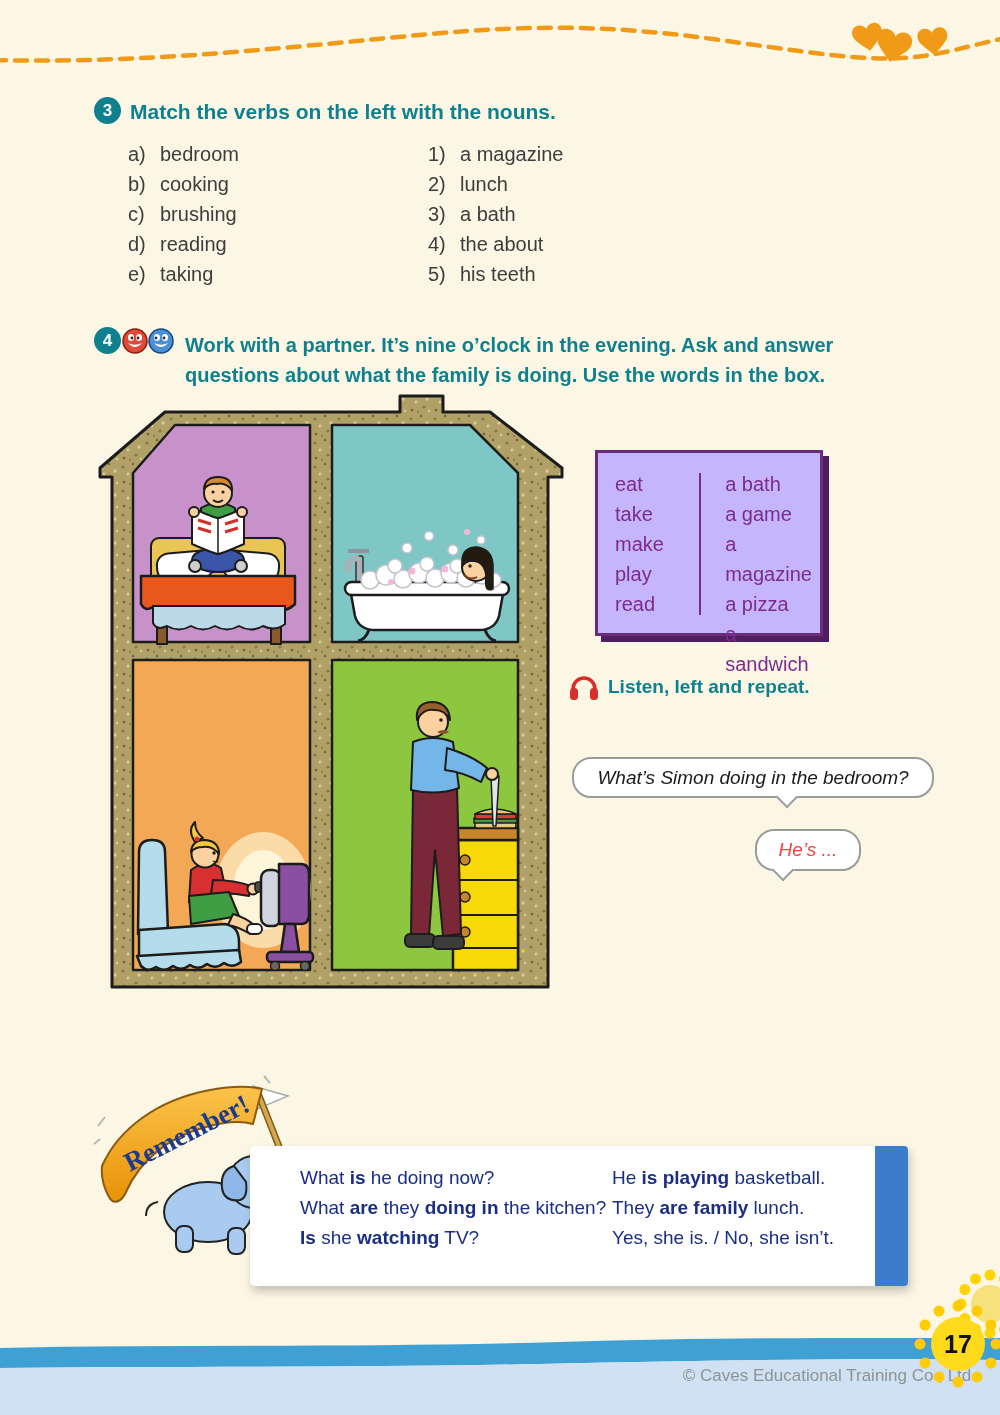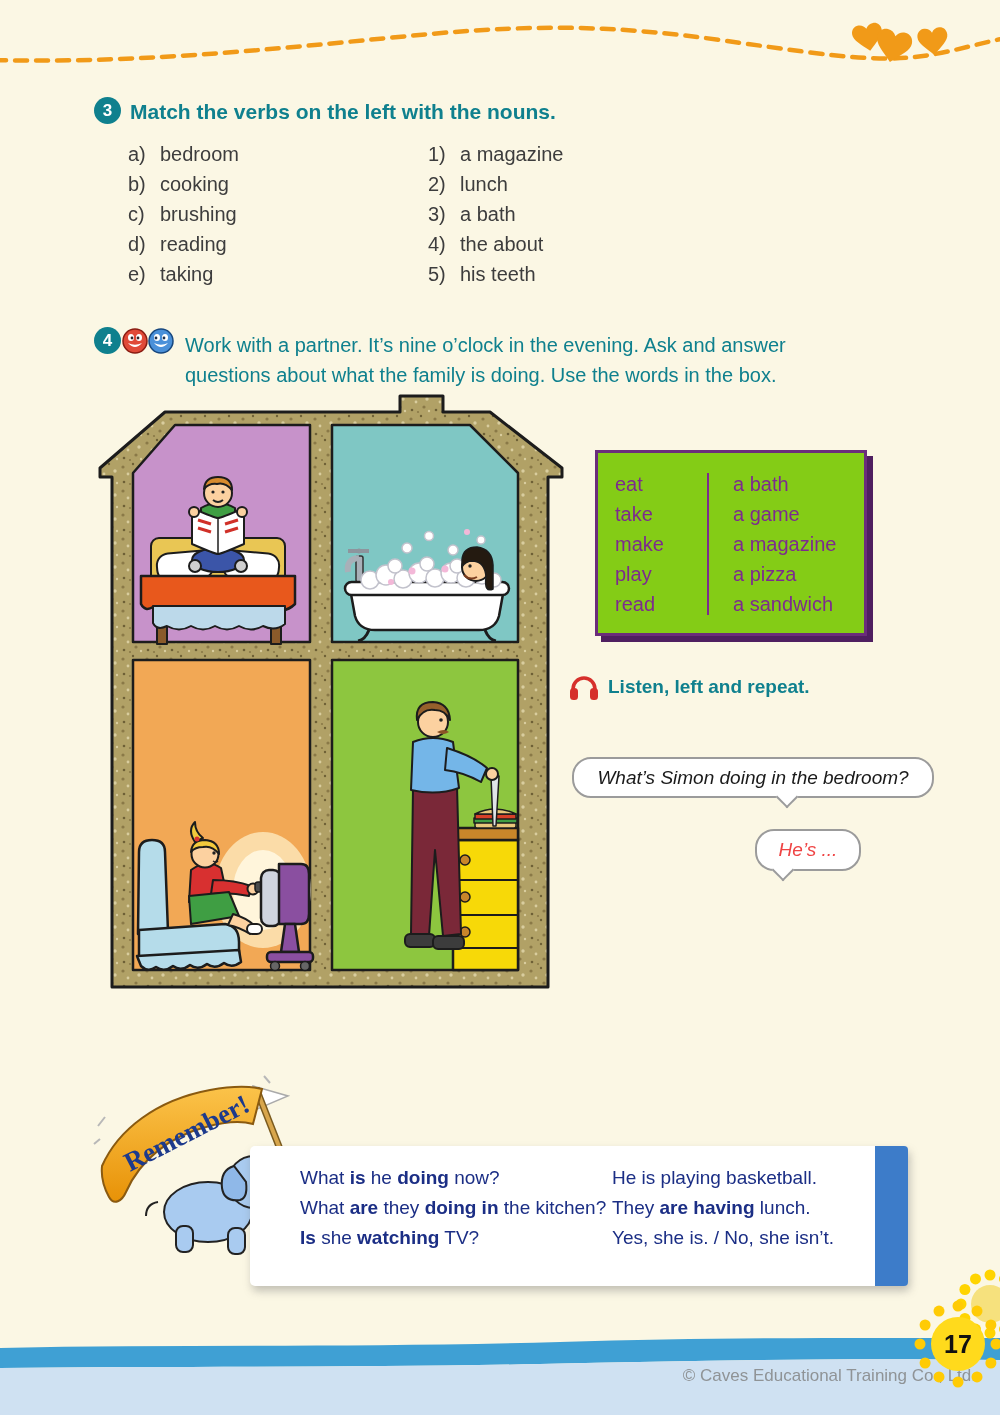--- a/index.html
+++ b/index.html
@@ -2,25 +2,25 @@
 <html><head>
 <meta charset="utf-8">
 <style>
   html,body{margin:0;padding:0;}
   .page{position:relative;width:1000px;height:1415px;background:#fbf7e4;overflow:hidden;
         font-family:"Liberation Sans",sans-serif;}
   .abs{position:absolute;}
   .badge{width:27px;height:27px;border-radius:50%;background:#0f808e;color:#fff;
          font-weight:bold;font-size:17px;display:flex;align-items:center;justify-content:center;}
   .h-teal{color:#0f808e;font-weight:bold;font-size:21px;line-height:27px;}
-  .h-teal2{color:#0f808e;font-weight:normal;font-size:20px;line-height:30px;}
+  .h-teal2{color:#0f808e;font-weight:bold;font-size:20px;line-height:30px;}
   .match-row{position:absolute;display:flex;font-size:20px;color:#3d3d3d;line-height:30px;}
   .match-key{width:32px;}
-  .wordbox{position:absolute;left:595px;top:450px;width:272px;height:186px;box-sizing:border-box;
-           background:#84cc16;border:3px solid #6b2d7b;box-shadow:6px 6px 0 #4f1f60;
+  .wordbox{position:absolute;left:595px;top:450px;width:228px;height:186px;box-sizing:border-box;
+           background:#c4b5fd;border:3px solid #6b2d7b;box-shadow:6px 6px 0 #4f1f60;
            display:flex;padding:16px 0 0 17px;}
   .wb-col{font-size:20px;line-height:30px;color:#7d2b8e;}
   .wb-verbs{width:92px;}
   .wb-div{width:2px;background:#7d2b8e;margin:4px 0 18px 0;}
   .wb-nouns{padding-left:24px;}
   .listen{position:absolute;left:568px;top:672px;display:flex;align-items:center;gap:8px;}
   .listen-label{color:#0f808e;font-weight:bold;font-size:19px;}
   .bubble{position:absolute;background:#fff;border:2px solid #9b9b9b;border-radius:19px;
           display:flex;align-items:center;justify-content:center;font-style:italic;font-size:19px;color:#1a1a1a;text-align:right;}
   .tail{position:absolute;bottom:-9px;width:14px;height:14px;background:#fff;
@@ -330,24 +330,24 @@
       <path d="M142,96 Q128,100 130,118 Q132,132 148,130 Q156,128 154,112 Z" fill="#8fb8e8" stroke="#222" stroke-width="2"></path>
       <path d="M182,96 Q194,94 196,86 Q197,79 191,78 Q192,85 186,88 Q180,90 176,88 L175,94 Z" fill="#a9cbf0" stroke="#222" stroke-width="2"></path>
       <circle cx="168" cy="104" r="2.2" fill="#222"></circle>
       <path d="M174,122 q6,-4 8,-10" stroke="#222" stroke-width="2" fill="none"></path>
     </g>
   </svg>
 
   <div class="grammar">
     <div class="gbar"></div>
     <div class="ggrid">
-      <div><span>What </span><span style="font-weight: bold;">is</span><span> he </span><span style="font-weight: bold; margin-top: 25px;">doing</span><span> now?</span></div>
-      <div><span>He </span><span style="font-weight: normal; text-align: right;">is playing</span><span> basketball.</span></div>
+      <div><span>What </span><span style="font-weight: bold;">is</span><span> he </span><span style="font-weight: normal; margin-top: 25px;">doing</span><span> now?</span></div>
+      <div><span>He </span><span style="font-weight: bold; text-align: right;">is playing</span><span> basketball.</span></div>
       <div><span>What </span><span style="font-weight: bold; text-align: right;">are</span><span> they </span><span style="font-weight: bold;">doing in</span><span> the kitchen?</span></div>
-      <div><span>They </span><span style="font-weight: bold;">are having</span><span> lunch.</span></div>
+      <div><span>They </span><span style="font-weight: bold;">are family</span><span> lunch.</span></div>
       <div><span style="font-weight: bold;">Is</span><span> she </span><span style="font-weight: bold;">watching</span><span> TV?</span></div>
       <div><span>Yes, she is. / No, she isn’t.</span></div>
     </div>
   </div>
 
   <svg class="abs" style="left:0;top:1330px" width="1000" height="85" viewBox="0 0 1000 85">
     <path d="M0,18 C180,14 360,18 560,12 C720,7 870,8 1000,8 L1000,30 C860,28 700,30 540,34 C360,38 170,36 0,38 Z" fill="#3fa0d4"></path>
     <path d="M0,38 C170,36 360,38 540,34 C700,30 860,28 1000,30 L1000,85 L0,85 Z" fill="#cfe1f2"></path>
   </svg>
   <div class="copyright">© Caves Educational Training Co., Ltd.</div>

